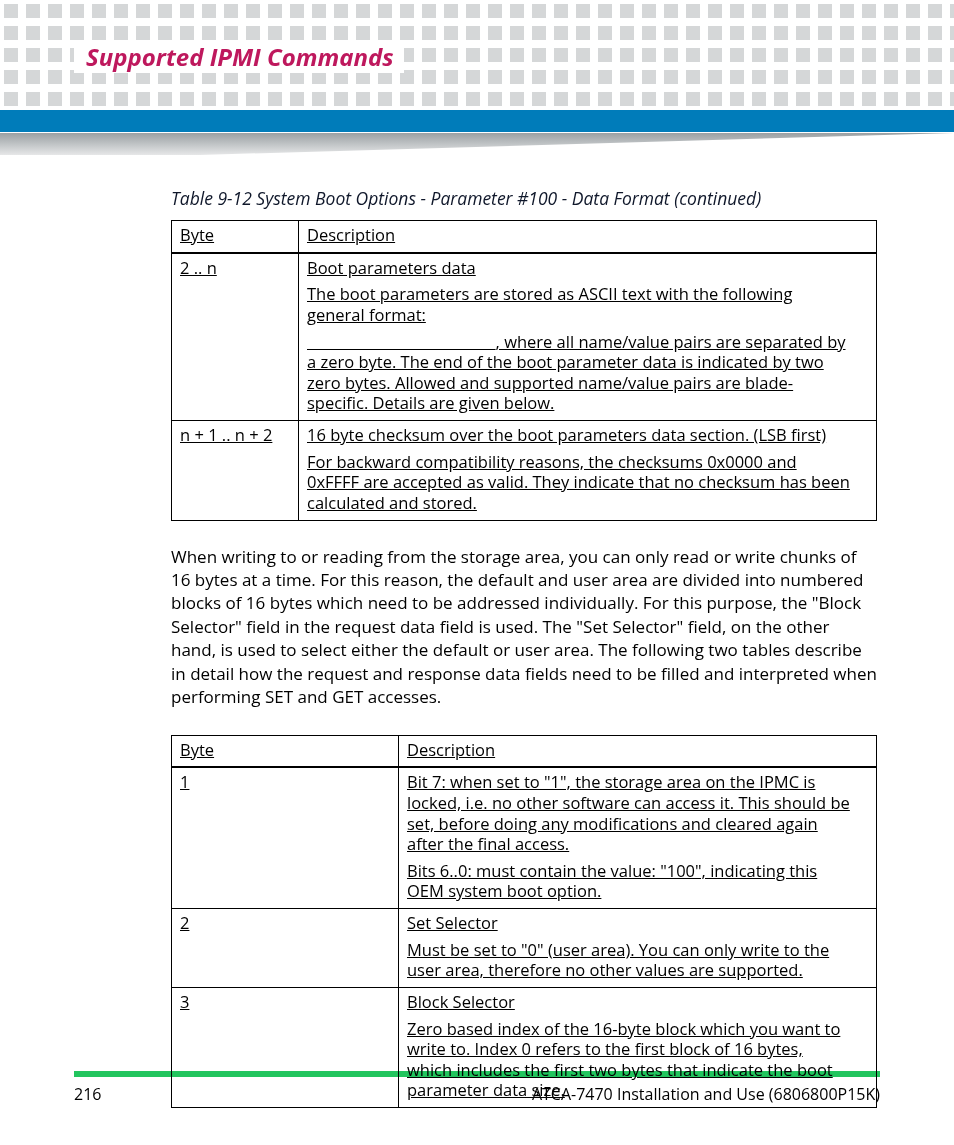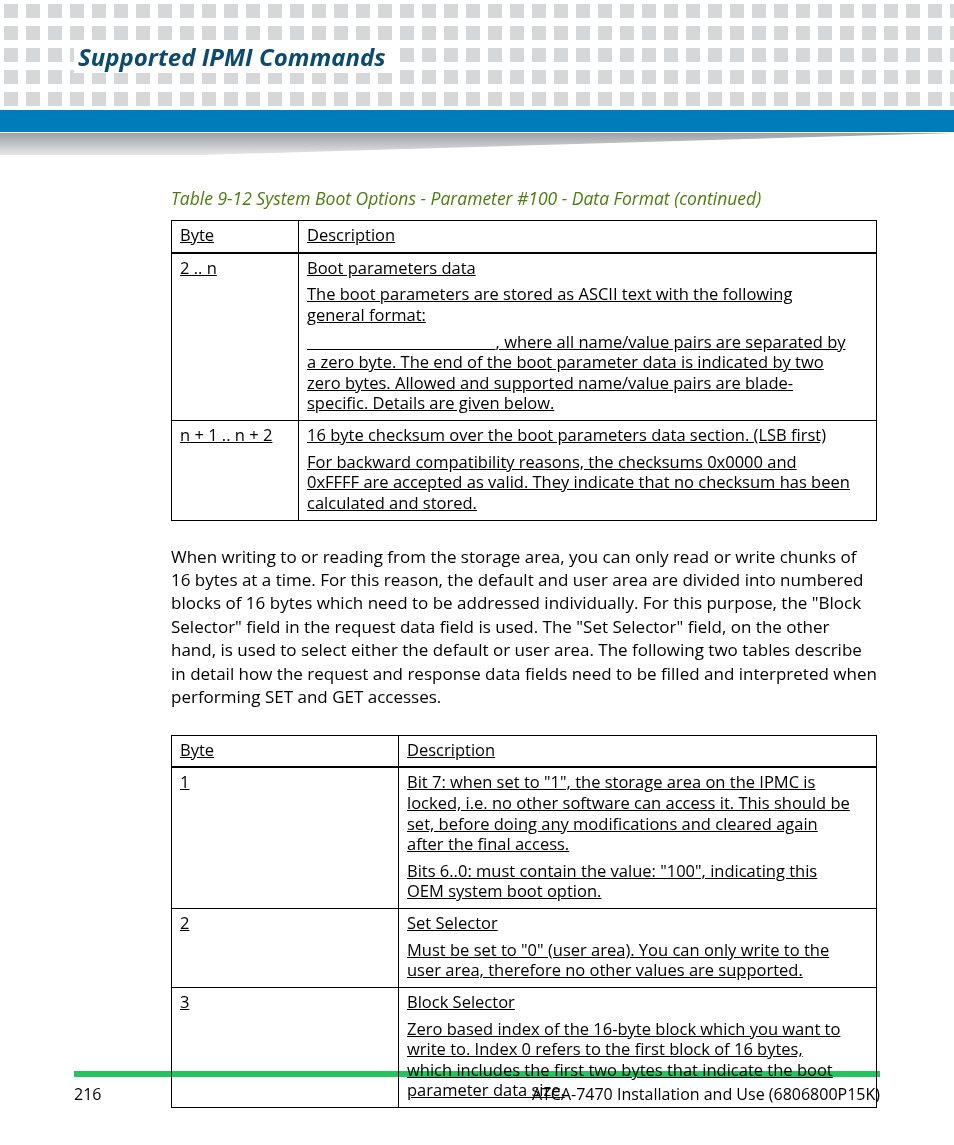--- a/index.html
+++ b/index.html
@@ -34,24 +34,24 @@
     height: 14px;
     margin: 4px;
     background: #d5d7d8;
   }
   .header-title {
     position: absolute;
     left: 74px;
     top: 40px;
     font-size: 24px;
     font-weight: 700;
-    color: #0c4a6e;
+    color: #be185d;
     font-style: italic;
     background: #fff;
-    padding: 0 10px 0 4px;
+    padding: 0 10px 0 12px;
     z-index: 2;
   }
   .blue-bar {
     position: absolute;
     top: 110px;
     left: 0;
     width: 954px;
     height: 22px;
     background: #007cba;
     z-index: 2;
@@ -68,21 +68,21 @@
   .grey-wedge svg { display: block; }
 
   .content {
     position: absolute;
     top: 186px;
     left: 171px;
     width: 706px;
     z-index: 3;
   }
   .table-caption {
-    color: #4d7c0f;
+    color: #0f172a;
     font-style: italic;
     font-size: 17.5px;
     margin: 0 0 10px 0;
     text-align: left;
   }
   table.data {
     border-collapse: collapse;
     width: 100%;
     font-size: 16.5px;
     line-height: 1.25;

